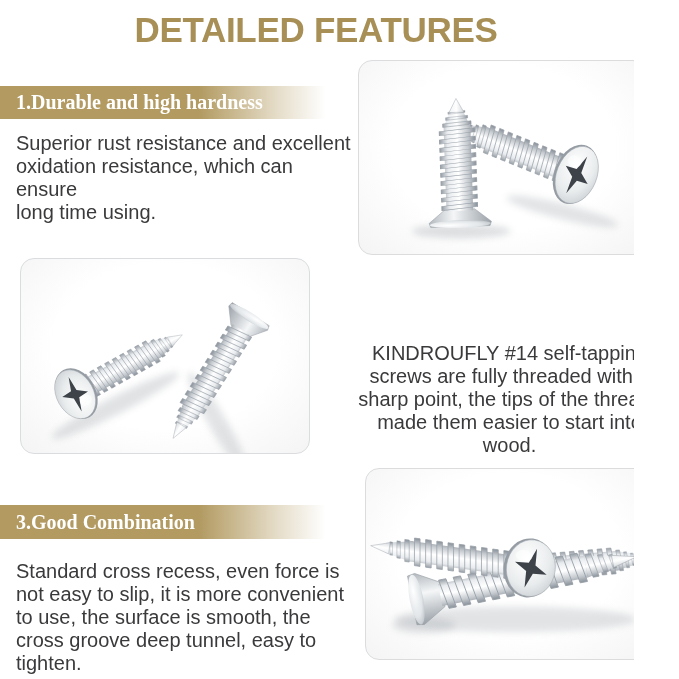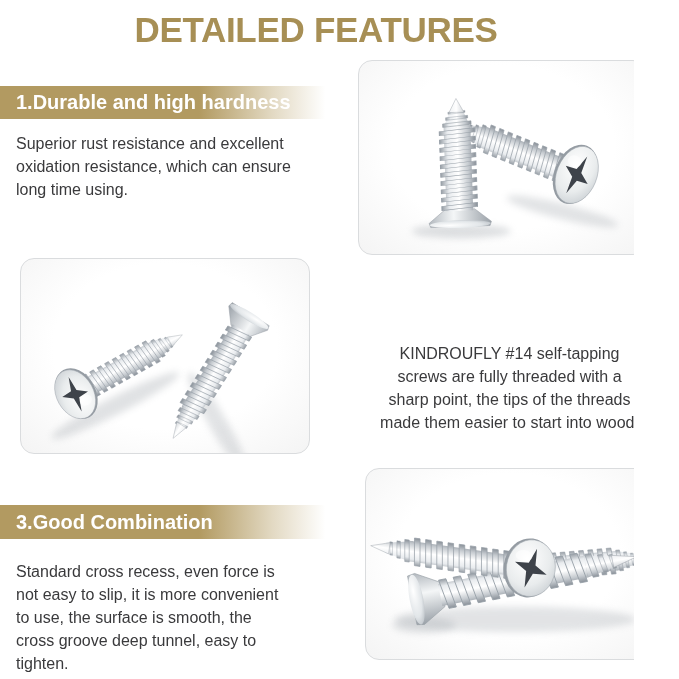--- a/index.html
+++ b/index.html
@@ -7,35 +7,35 @@
     position:relative;width:634px;height:679px;overflow:hidden;background:#ffffff;
     font-family:"Liberation Sans","DejaVu Sans",sans-serif;
   }
   .title{
     position:absolute;top:10px;left:0;width:632px;height:46px;
     text-align:center;font-size:35px;font-weight:bold;letter-spacing:-0.3px;
     color:#a78f55;margin:0;
   }
   .banner{
     position:absolute;height:33px;line-height:33px;box-sizing:border-box;
-    color:#ffffff;font-size:20px;font-weight:bold;white-space:nowrap;
+    color:#ffffff;font-size:20px;font-weight:bold;white-space:nowrap;font-family:Liberation Serif, serif;
   }
   .banner.left-fade{
     left:0;width:332px;padding-left:16px;
     background:linear-gradient(90deg,#b29a61 0%,#b29a61 60%,rgba(203,186,145,0.55) 82%,rgba(255,255,255,0) 98%);
   }
   .banner.right-fade{
     left:340px;width:339px;padding-right:15px;text-align:right;
     background:linear-gradient(90deg,rgba(255,255,255,0) 2%,rgba(203,186,145,0.55) 20%,#b29a61 45%,#b29a61 100%);
   }
   #banner-1{top:86px;}
   #banner-2{top:296px;height:31px;line-height:31px;}
   #banner-3{top:505px;height:34px;line-height:34px;}
   .body-text{
-    position:absolute;margin:0;font-size:16px;line-height:23px;color:#3a3a3c;
+    position:absolute;margin:0;font-size:20px;line-height:23px;color:#3a3a3c;
     white-space:pre-line;
   }
   #body-1{top:132px;left:16px;width:336px;}
   #body-2{top:342px;left:356px;width:307px;text-align:center;}
   #body-3{top:560px;left:16px;width:336px;}
   .photo{
     position:absolute;margin:0;border:1px solid #dadcde;border-radius:14px;
     background:radial-gradient(ellipse at 50% 45%, #ffffff 55%, #f4f4f4 100%);
     overflow:hidden;box-sizing:border-box;
   }

